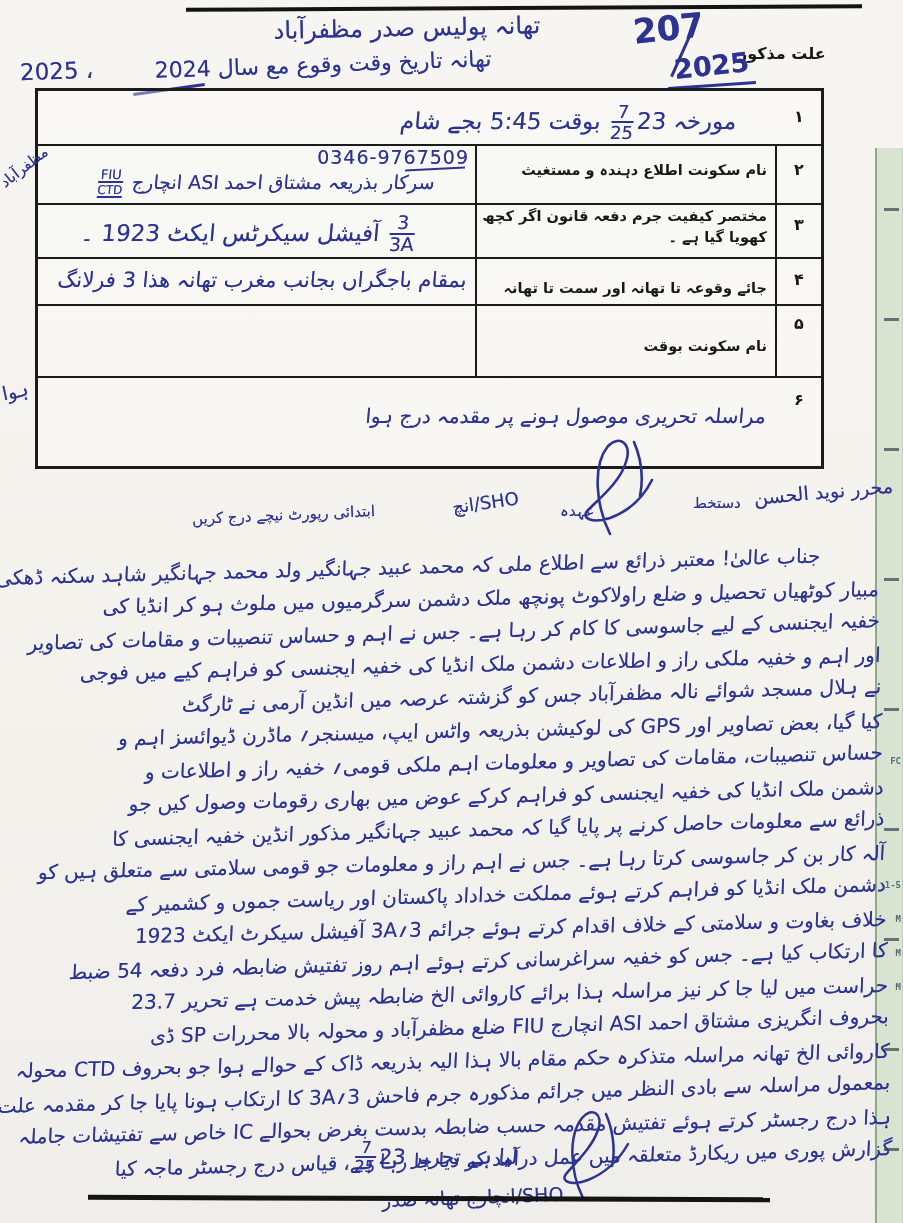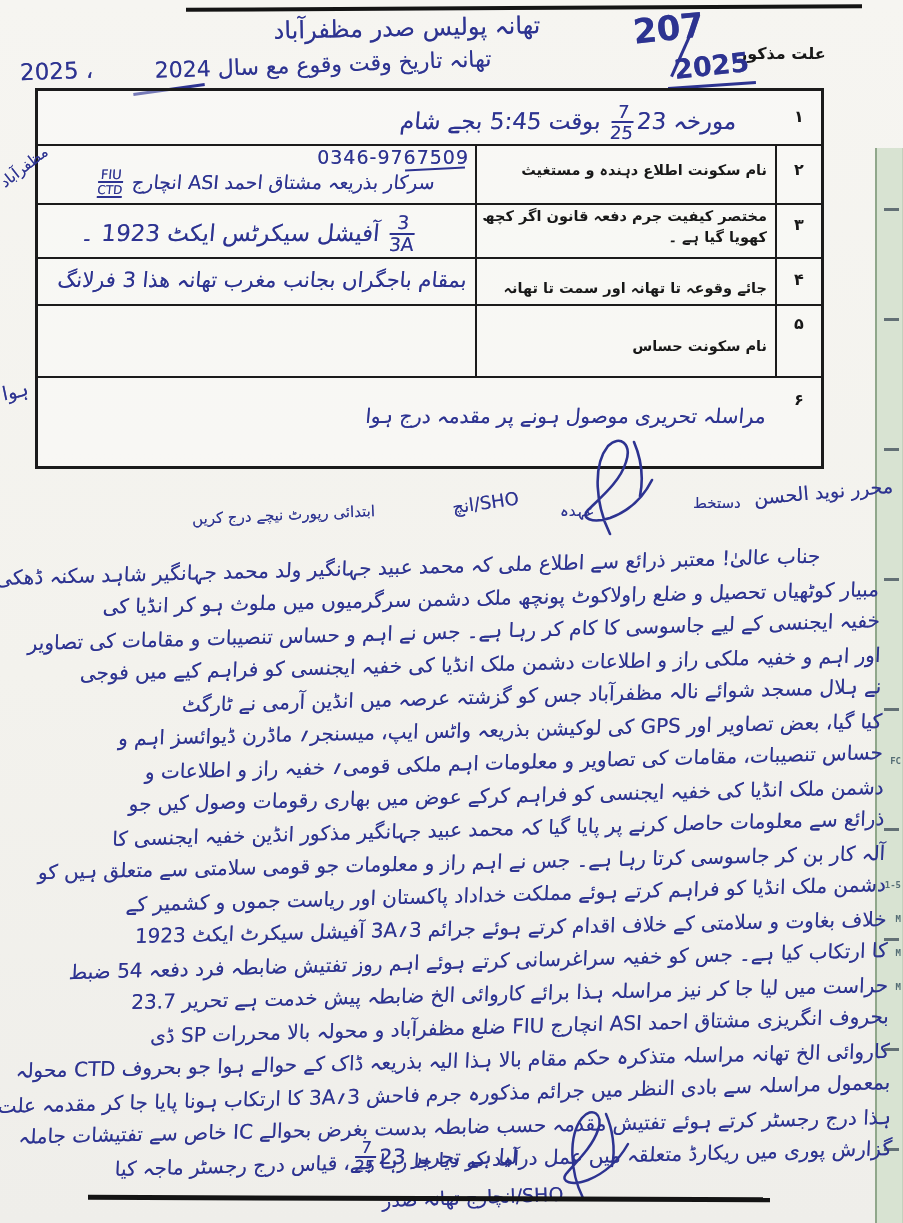--- a/index.html
+++ b/index.html
@@ -142,21 +142,21 @@
         <div class="hw vtxt hw-skew" style="padding:8px 8px 0 0; font-size:21px; white-space:nowrap;">بمقام باجگراں بجانب مغرب تھانہ ھذا 3 فرلانگ</div>
       </div>
       <div class="cell-label print" style="padding-top:19px;">جائے وقوعہ تا تھانہ اور سمت تا تھانہ</div>
       <div class="cell-no print" style="padding-top:11px;">۴</div>
     </div>
 
     <div class="tr" style="height:70px;">
       <div class="cell-value">
         <div class="hw vtxt"></div>
       </div>
-      <div class="cell-label print" style="padding-top:30px;">نام سکونت حساس</div>
+      <div class="cell-label print" style="padding-top:30px;">نام سکونت بوقت</div>
       <div class="cell-no print" style="padding-top:8px;">۵</div>
     </div>
 
     <div class="tr" style="height:88px;">
       <div class="cell-value">
         <div class="hw vtxt hw-skew" style="padding:26px 10px 0 0; font-size:20px; white-space:nowrap;">مراسلہ تحریری موصول ہونے پر مقدمہ درج ہوا</div>
       </div>
       <div class="cell-no print" style="padding-top:12px;">۶</div>
     </div>
   </div>

